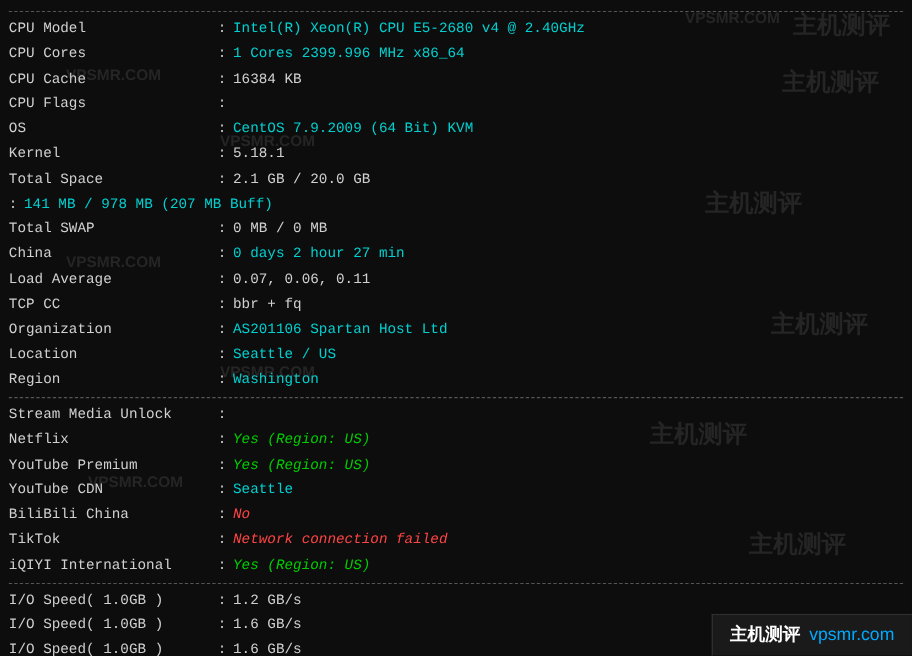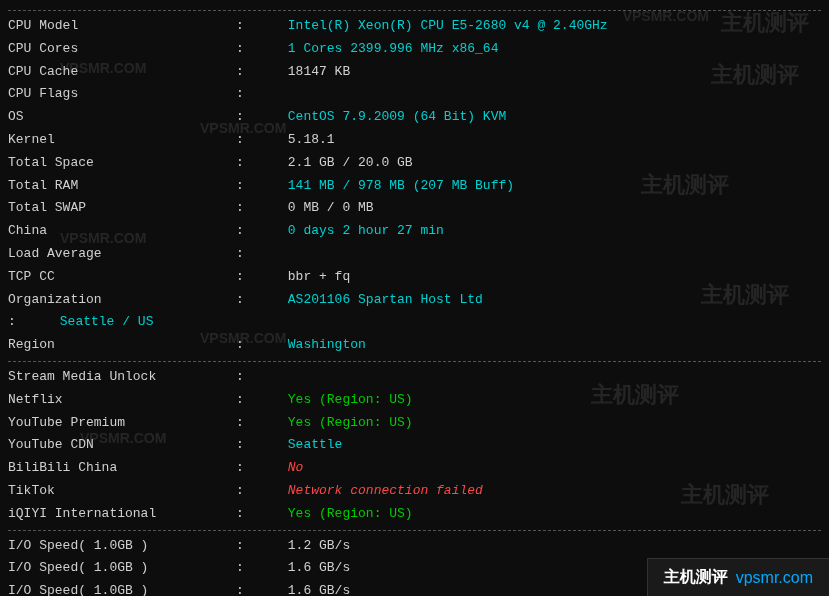--- a/index.html
+++ b/index.html
@@ -22,21 +22,20 @@
     .dashed-line {
       border: none;
       border-top: 1px dashed #555;
       margin: 4px 0;
     }
 
     .info-row {
       display: flex;
       line-height: 1.6;
       padding: 1px 0;
-      gap: 38px;
     }
 
     .label {
       color: #d0d0d0;
       min-width: 190px;
       flex-shrink: 0;
     }
 
     .colon {
       color: #d0d0d0;
@@ -47,20 +46,21 @@
     .value-default {
       color: #d0d0d0;
     }
 
     .value-cyan {
       color: #00d0d0;
     }
 
     .value-green {
       color: #00cc00;
+      font-style: italic;
     }
 
     .value-red {
       color: #ff4444;
       font-style: italic;
     }
 
     
     .watermark-vpsmr {
       position: absolute;
@@ -154,21 +154,21 @@
 
     <div class="info-row">
       <span class="label">CPU Cores</span>
       <span class="colon">:</span>
       <span class="value-cyan">1 Cores 2399.996 MHz x86_64</span>
     </div>
 
     <div class="info-row">
       <span class="label">CPU Cache</span>
       <span class="colon">:</span>
-      <span class="value-default">18147 KB</span>
+      <span class="value-default">16384 KB</span>
     </div>
 
     <div class="info-row">
       <span class="label">CPU Flags</span>
       <span class="colon">:</span>
     </div>
 
     <div class="info-row">
       <span class="label">OS</span>
       <span class="colon">:</span>
@@ -181,55 +181,56 @@
       <span class="value-default">5.18.1</span>
     </div>
 
     <div class="info-row">
       <span class="label">Total Space</span>
       <span class="colon">:</span>
       <span class="value-default">2.1 GB / 20.0 GB</span>
     </div>
 
     <div class="info-row">
-      <span class="label">Total RAM</span>
       <span class="colon">:</span>
       <span class="value-cyan">141 MB / 978 MB (207 MB Buff)</span>
     </div>
 
     <div class="info-row">
       <span class="label">Total SWAP</span>
       <span class="colon">:</span>
       <span class="value-default">0 MB / 0 MB</span>
     </div>
 
     <div class="info-row">
       <span class="label">China</span>
       <span class="colon">:</span>
       <span class="value-cyan">0 days 2 hour 27 min</span>
     </div>
 
     <div class="info-row">
       <span class="label">Load Average</span>
       <span class="colon">:</span>
+      <span class="value-default">0.07, 0.06, 0.11</span>
     </div>
 
     <div class="info-row">
       <span class="label">TCP CC</span>
       <span class="colon">:</span>
       <span class="value-default">bbr + fq</span>
     </div>
 
     <div class="info-row">
       <span class="label">Organization</span>
       <span class="colon">:</span>
       <span class="value-cyan">AS201106 Spartan Host Ltd</span>
     </div>
 
     <div class="info-row">
+      <span class="label">Location</span>
       <span class="colon">:</span>
       <span class="value-cyan">Seattle / US</span>
     </div>
 
     <div class="info-row">
       <span class="label">Region</span>
       <span class="colon">:</span>
       <span class="value-cyan">Washington</span>
     </div>
 

